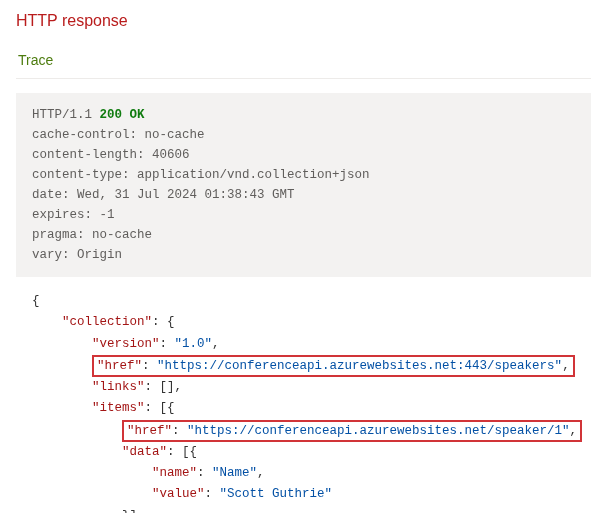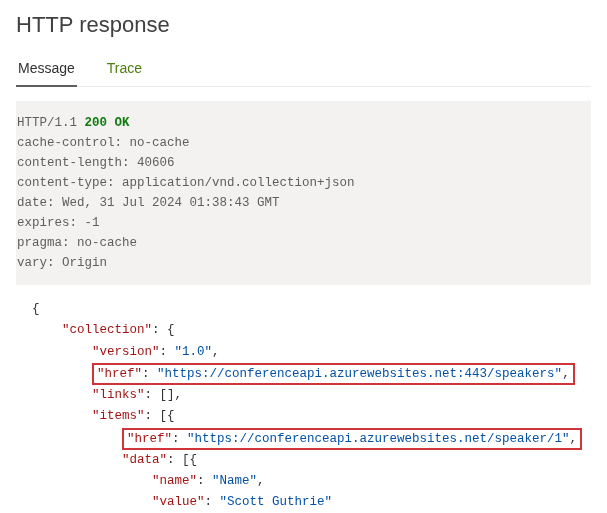--- a/index.html
+++ b/index.html
@@ -9,23 +9,23 @@
   }
   body {
     font-family: "Segoe UI", -apple-system, BlinkMacSystemFont, sans-serif;
     background: #ffffff;
     padding: 12px 16px;
     font-size: 13px;
     color: #333;
     width: 607px;
   }
   .page-title {
-    font-size: 22px;
+    font-size: 16px;
     font-weight: 400;
-    color: #404040;
+    color: #b91c1c;
     margin-bottom: 22px;
   }
   .tabs {
     display: flex;
     gap: 28px;
     border-bottom: 1px solid #edebe9;
     margin-bottom: 14px;
   }
   .tab {
     padding: 0 2px 10px 2px;
@@ -43,21 +43,21 @@
     position: absolute;
     left: 0; right: 0; bottom: -1px;
     height: 2px;
     background: #605e5c;
   }
   .tab.link {
     color: #4d7c0f;
   }
   .header-block {
     background: #f3f2f1;
-    padding: 12px 1px;
+    padding: 12px 16px;
     font-family: Consolas, "Courier New", monospace;
     font-size: 12.5px;
     line-height: 1.6;
     color: #605e5c;
     white-space: pre;
     overflow-x: auto;
   }
   .status-protocol { color: #605e5c; }
   .status-code { color: #107c10; font-weight: 600; }
   .json-block {
@@ -80,21 +80,20 @@
     line-height: 1.45;
   }
   .nowrap { white-space: nowrap; }
 </style>
 </head>
 <body>
 
 <h1 class="page-title">HTTP response</h1>
 
 <div class="tabs">
-  <div class="tab active">Message</div>
   <div class="tab link">Trace</div>
 </div>
 
 <div class="header-block"><span class="status-protocol">HTTP/1.1</span> <span class="status-code"><span>200</span> <span>OK</span></span>
 <span>cache-control: no-cache</span>
 <span>content-length: 40606</span>
 <span>content-type: application/vnd.collection+json</span>
 <span>date: Wed, 31 Jul 2024 01:38:43 GMT</span>
 <span>expires: -1</span>
 <span>pragma: no-cache</span>

